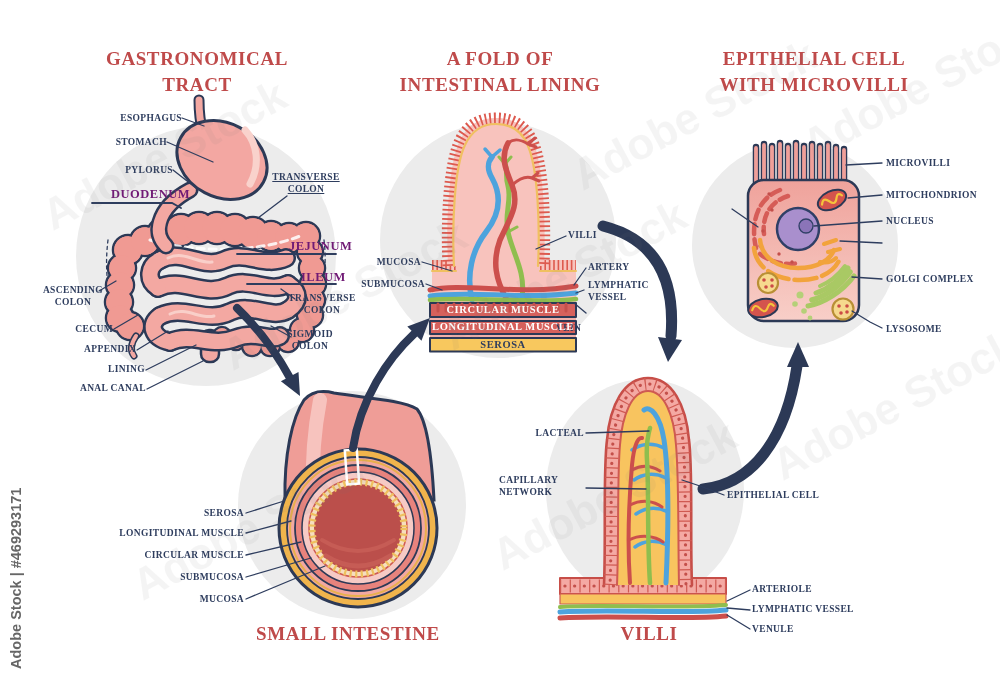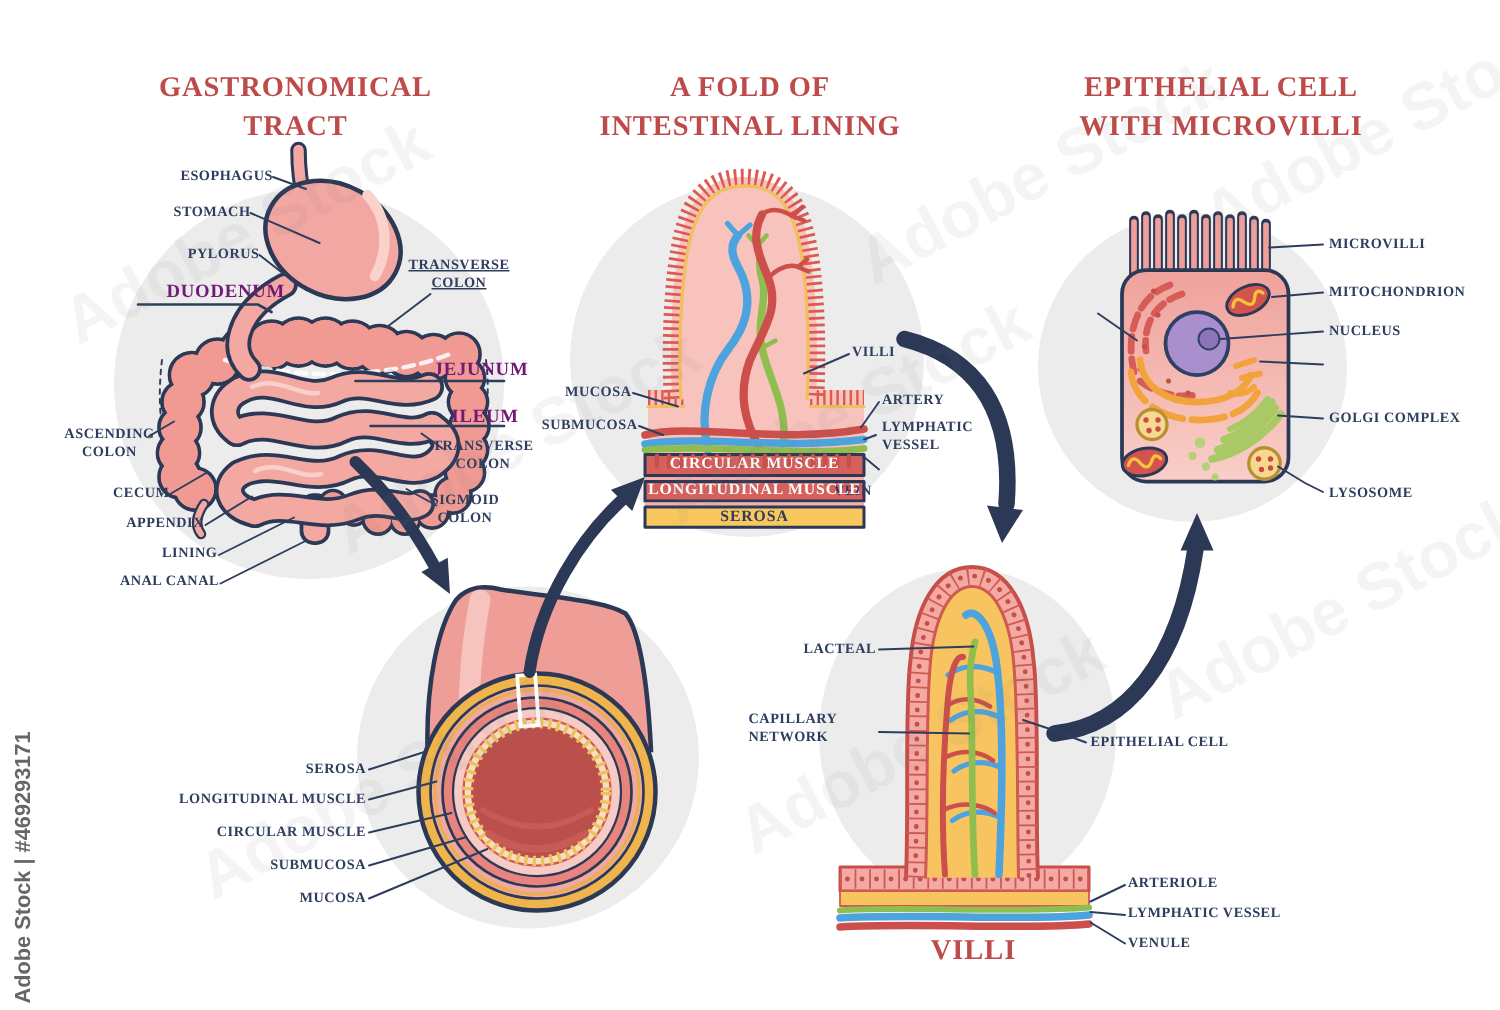--- a/index.html
+++ b/index.html
@@ -364,20 +364,21 @@
     <path d="M724,495 L700,486 L682,480"></path>
     <path d="M750,590 L727,601"></path>
     <path d="M750,610 L727,608"></path>
     <path d="M750,629 L727,615"></path>
   </g>
 </svg>
 
 <div class="title" style="left:87px;top:46px;width:220px;">GASTRONOMICAL TRACT</div>
 <div class="title" style="left:390px;top:46px;width:220px;">A FOLD OF INTESTINAL LINING</div>
 <div class="title" style="left:704px;top:46px;width:220px;">EPITHELIAL CELL WITH MICROVILLI</div>
+<div class="title" style="left:248px;top:621px;width:200px;">SMALL INTESTINE</div>
 <div class="title" style="left:599px;top:621px;width:100px;">VILLI</div>
 
 <div class="lbl ra" style="left:182px;top:113px;">ESOPHAGUS</div>
 <div class="lbl ra" style="left:167px;top:137px;">STOMACH</div>
 <div class="lbl ra" style="left:173px;top:165px;">PYLORUS</div>
 <div class="lbl ra big" style="left:190px;top:187px;">DUODENUM</div>
 <div class="lbl wrap" style="left:266px;top:172px;width:80px;text-decoration:underline;">TRANSVERSE COLON</div>
 <div class="lbl big" style="left:289px;top:239px;">JEJUNUM</div>
 <div class="lbl big" style="left:301px;top:270px;">ILEUM</div>
 <div class="lbl wrap" style="left:37px;top:285px;width:72px;">ASCENDING COLON</div>

